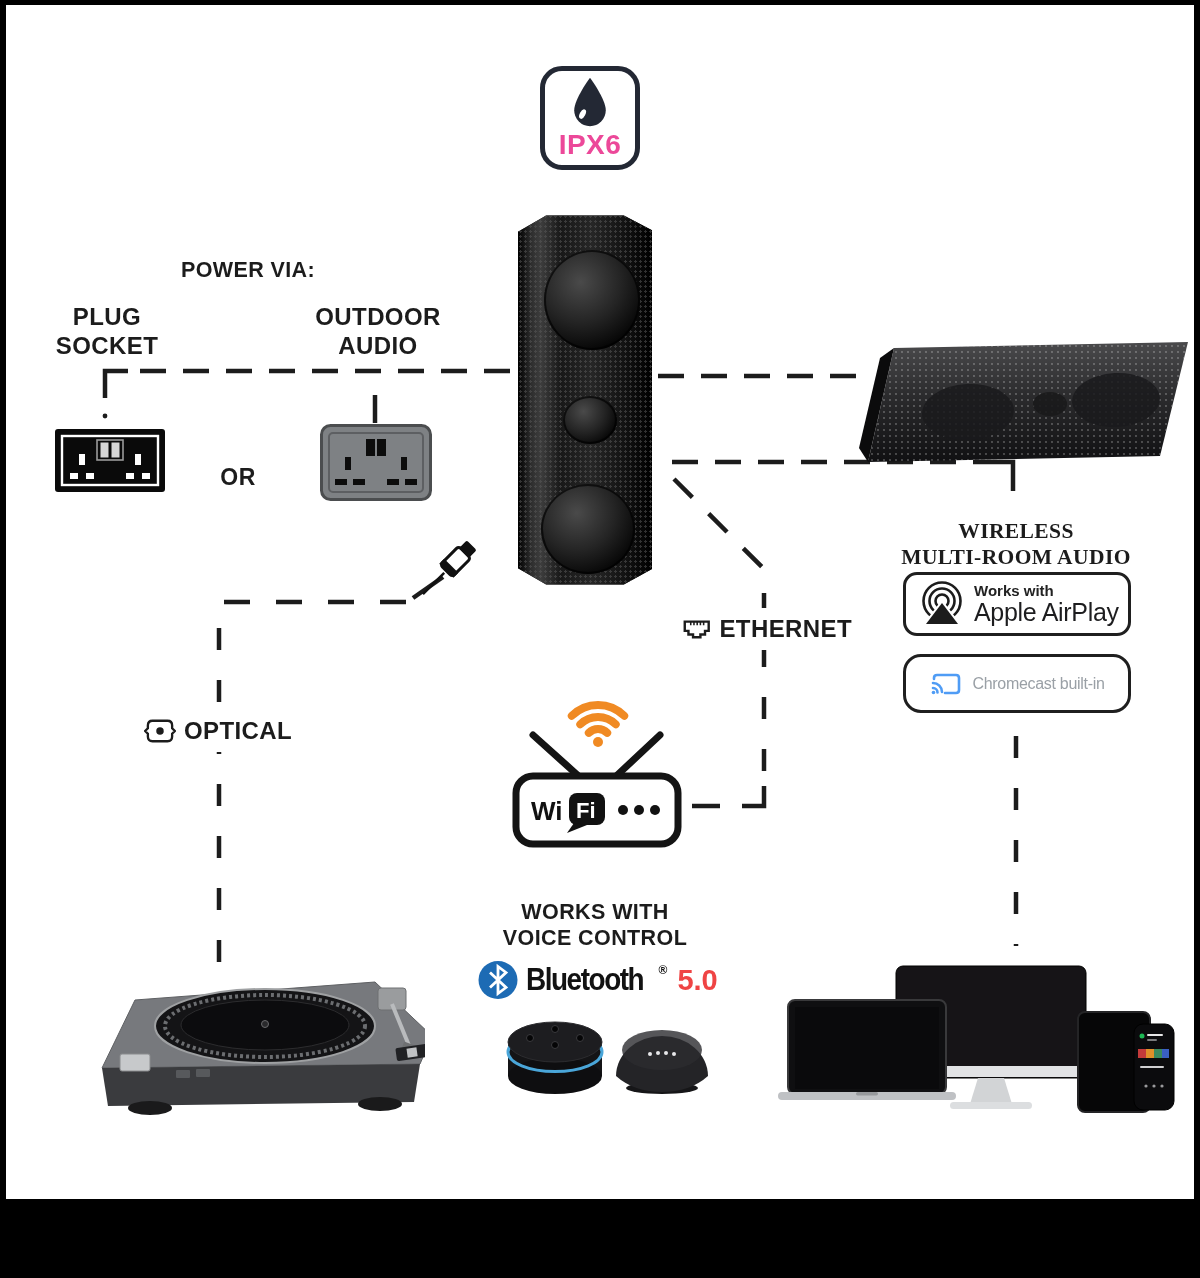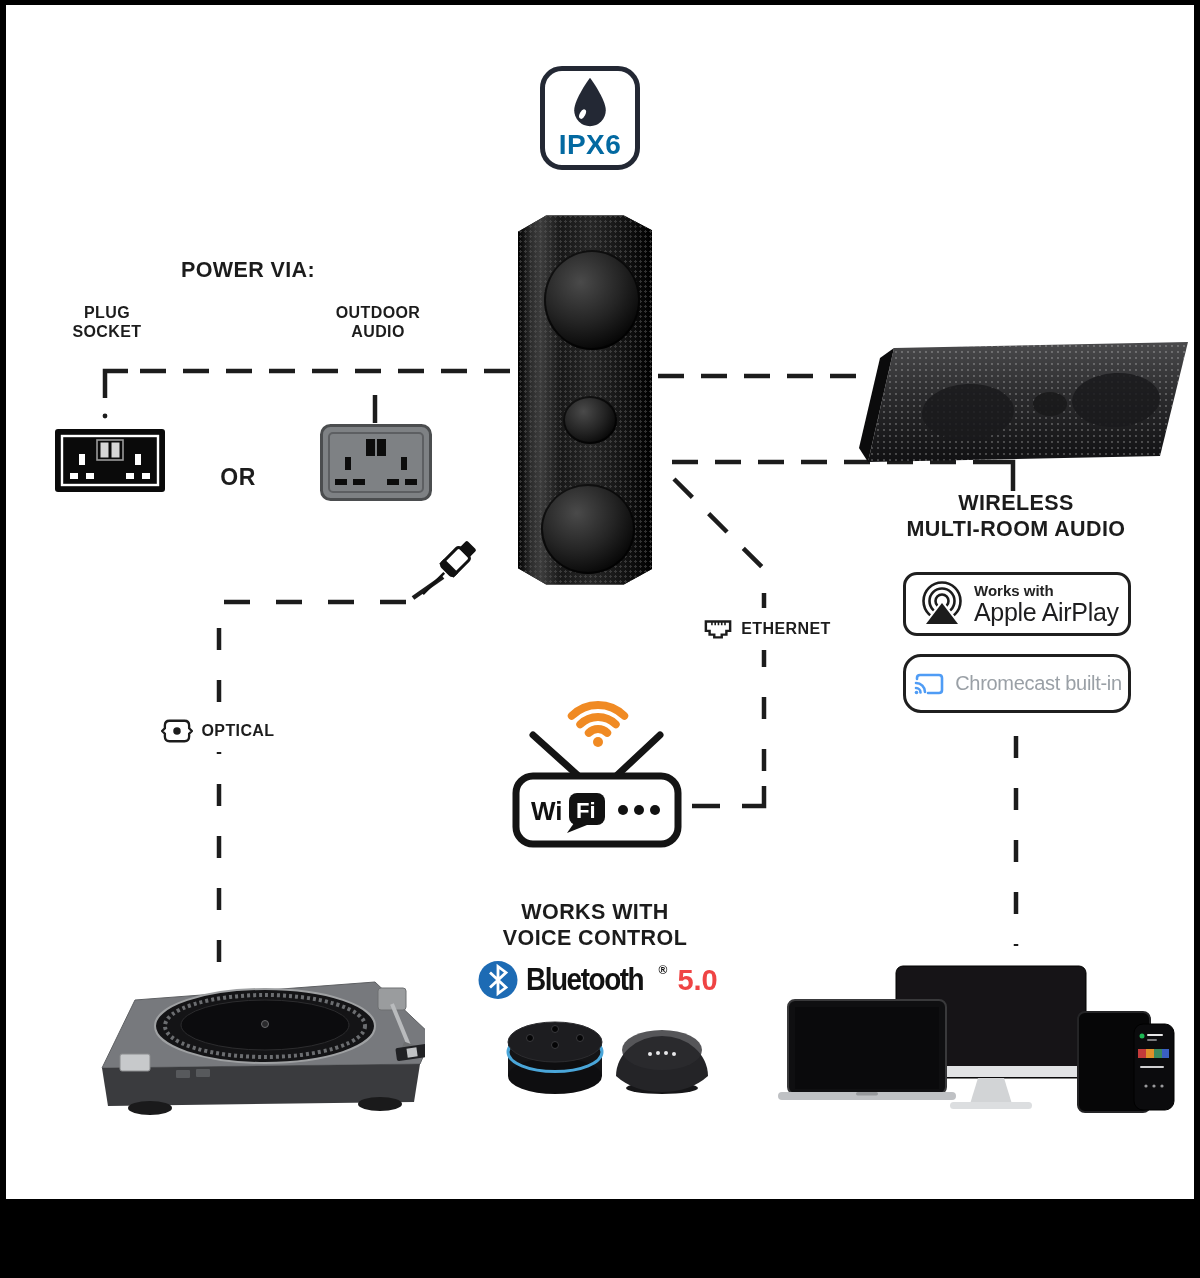--- a/index.html
+++ b/index.html
@@ -5,27 +5,27 @@
   html,body { margin:0; padding:0; background:#111; }
   .stage { position:relative; width:1200px; height:1278px; background:#000;
            font-family:"Liberation Sans", sans-serif; overflow:hidden; }
   .canvas { position:absolute; left:6px; top:5px; right:6px; bottom:79px; background:#fff; z-index:0; }
   .lines  { position:absolute; left:0; top:0; z-index:1; }
   .abs { position:absolute; z-index:2; }
 
   .h { font-weight:700; color:#1c1c1c; letter-spacing:.4px; line-height:1.2;
        white-space:pre-line; text-align:center; }
   .h21 { font-size:21.5px; }
-  .h20 { font-size:16px; }
+  .h20 { font-size:24px; }
 
   
   .ipx6 { left:540px; top:66px; width:100px; height:104px; box-sizing:border-box;
           border:5px solid #232834; border-radius:22px; background:#fff;
           display:flex; flex-direction:column; align-items:center; justify-content:center; }
-  .ipx6 .lbl { font-size:28px; font-weight:700; color:#0369a1; letter-spacing:.5px; margin-top:1px; }
+  .ipx6 .lbl { font-size:28px; font-weight:700; color:#ec4899; letter-spacing:.5px; margin-top:1px; }
 
   
   .speaker { left:518px; top:214px; width:134px; height:372px;
     background-color:#161616;
     background-image:
       radial-gradient(rgba(88,88,88,.55) 1px, transparent 1.4px),
       linear-gradient(90deg,#000 0%,#2e2e2e 10%,#3d3d3d 17%,#181818 32%,#262626 55%,#121212 80%,#000 100%);
     background-size:5px 5px,100% 100%;
     clip-path:polygon(0 4.8%,21% .4%,79% .4%,100% 4.4%,100% 95.4%,79% 99.6%,21% 99.6%,0 95.2%);
   }
@@ -37,21 +37,21 @@
   .d3 { left:23px; top:270px; width:94px; height:90px; }
 
   
   .badge { box-sizing:border-box; background:#fff; border:3px solid #1f1f1f;
            display:flex; align-items:center; }
   .airplay { left:903px; top:572px; width:228px; height:64px; border-radius:14px; padding-left:13px; gap:9px; }
   .airplay .col { display:flex; flex-direction:column; line-height:1.05; }
   .airplay .ww  { font-size:15px; font-weight:700; color:#222; }
   .airplay .nm  { font-size:25px; font-weight:500; color:#1d1d1f; letter-spacing:-.3px; }
   .ccast { left:903px; top:654px; width:228px; height:59px; border-radius:18px; justify-content:center; gap:9px; }
-  .ccast .nm { font-size:20px; color:#9aa0a6; letter-spacing:-.3px; }
+  .ccast .nm { font-size:16px; color:#9aa0a6; letter-spacing:-.3px; }
 
   
   .linelabel { background:#fff; display:flex; align-items:center; justify-content:center; gap:8px; }
   .eth { left:682px; top:608px; width:170px; height:42px; }
   .opt { left:142px; top:710px; width:152px; height:42px; }
 
   
   .btrow { left:468px; top:954px; width:260px; height:52px; display:flex; align-items:center; justify-content:center; gap:8px; }
   .btname { font-size:31px; font-weight:700; color:#121212; letter-spacing:-1.6px; transform:scaleX(.9); transform-origin:left center; }
   .btreg  { font-size:12px; font-weight:700; color:#121212; position:relative; top:-10px; left:-6px; }
@@ -152,21 +152,21 @@
       </linearGradient>
     </defs>
     <polygon points="36,10 330,4 302,118 10,124" fill="url(#slab)"></polygon>
     <polygon points="36,10 330,4 302,118 10,124" fill="url(#spkdots)"></polygon>
     <polygon points="36,10 10,124 1,110 22,20" fill="#0b0b0c"></polygon>
     <ellipse cx="110" cy="74" rx="46" ry="28" fill="#1a1a1c" opacity=".85" transform="rotate(-3 110 74)"></ellipse>
     <ellipse cx="192" cy="66" rx="17" ry="12" fill="#19191b" opacity=".9"></ellipse>
     <ellipse cx="258" cy="62" rx="44" ry="27" fill="#1a1a1c" opacity=".85" transform="rotate(-3 258 62)"></ellipse>
   </svg>
 
-  <div class="abs h h21" style="left:886px; top:491px; width:260px;">WIRELESS
+  <div class="abs h h21" style="left:886px; top:519px; width:260px;font-family:Liberation Serif, serif;">WIRELESS
 MULTI-ROOM AUDIO</div>
 
   <div class="abs badge airplay">
     <svg width="46" height="46" viewBox="0 0 46 46">
       <g stroke="#1c1c1c" stroke-width="2.6" fill="none">
         <circle cx="23" cy="20" r="6.5"></circle>
           <circle cx="23" cy="20" r="12.5"></circle>
           <circle cx="23" cy="20" r="18.5"></circle>
       </g>
       <polygon points="23,22 7,43 39,43" fill="#1c1c1c" stroke="#ffffff" stroke-width="4" paint-order="stroke"></polygon>

